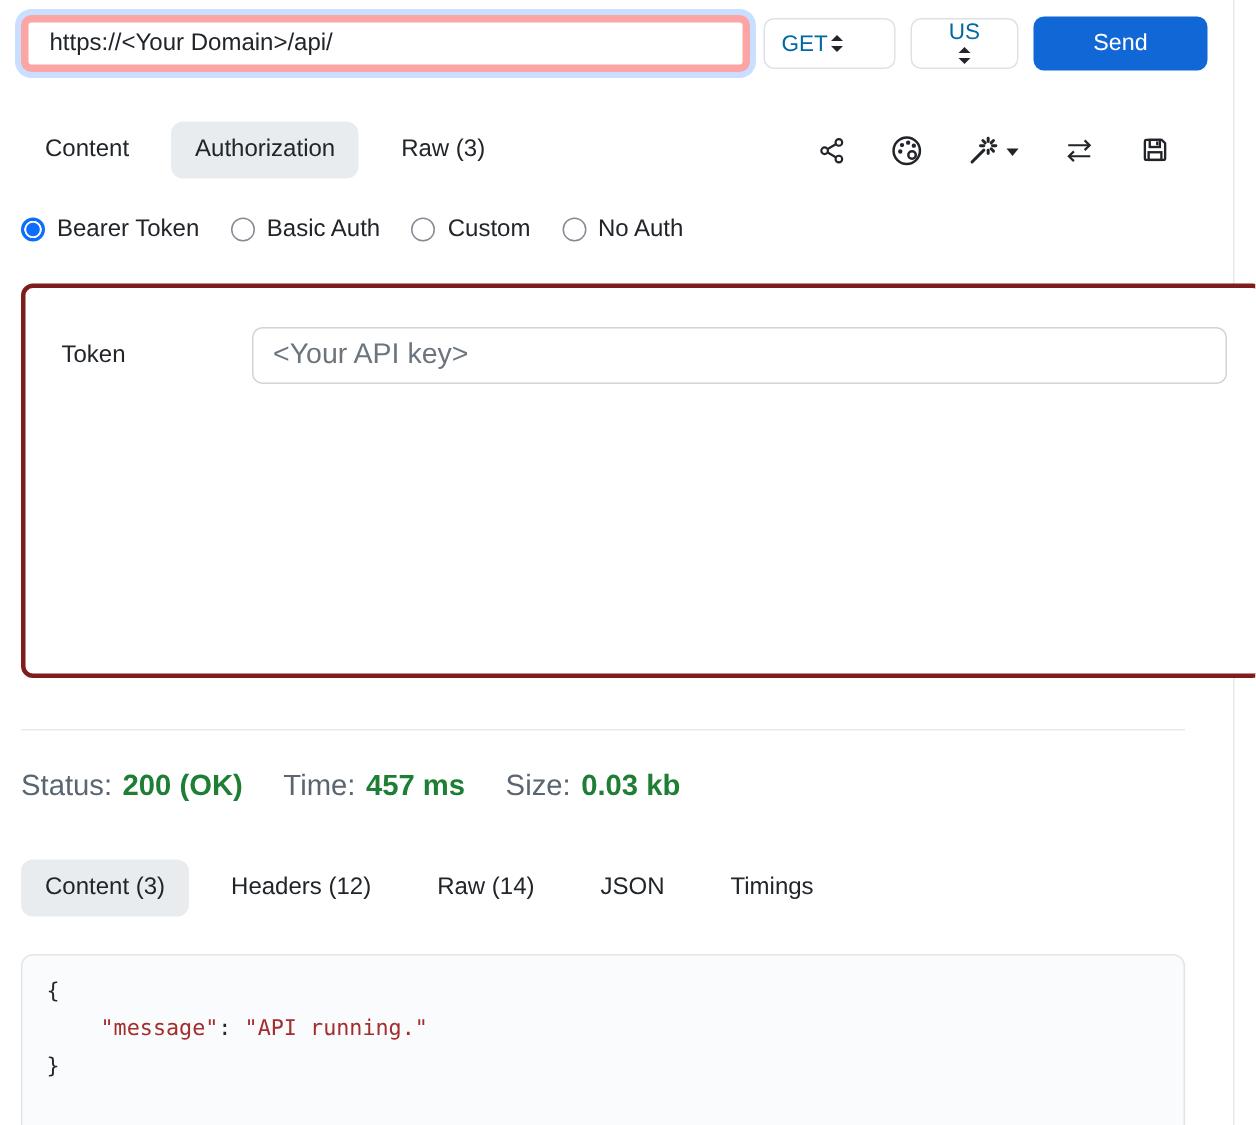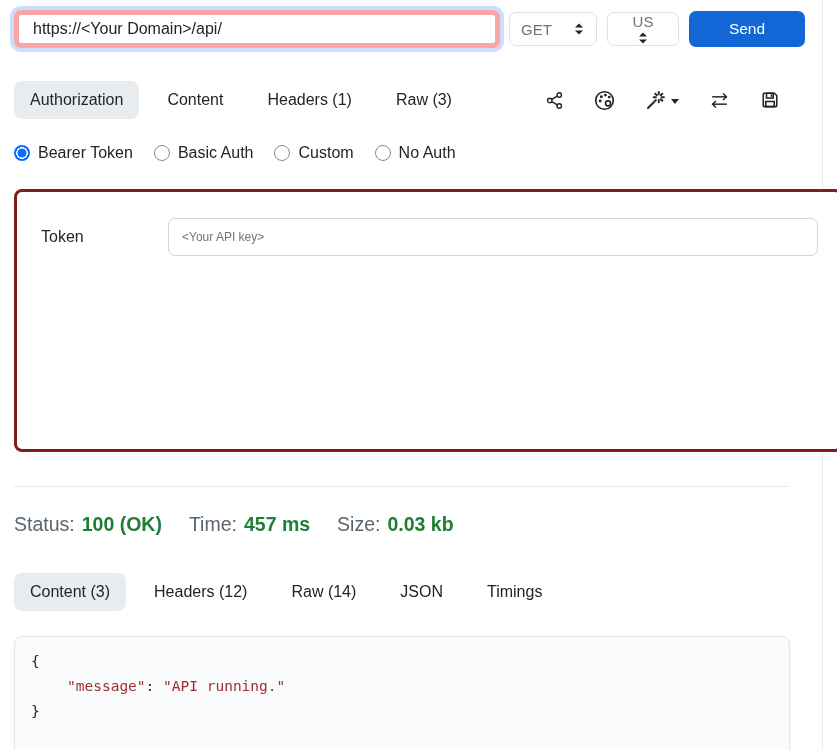--- a/index.html
+++ b/index.html
@@ -18,22 +18,22 @@
   
   .request-bar{margin-top:10px;display:flex;align-items:center;}
   .url-input{
     width:486px;height:38px;border:5px solid #fca5a5;border-radius:7px;
     box-shadow:0 0 0 4px rgba(13,110,253,.22);
     padding:0 14px;font-size:16px;color:#212529;outline:none;
     font-family:"Liberation Sans","DejaVu Sans",sans-serif;
   }
   .select-box{
     height:34px;border:1px solid #dee2e6;border-radius:7px;background:#fff;
-    display:flex;align-items:center;justify-content:space-between;
-    padding:0 11px;font-size:15px;color:#737373;cursor:pointer;
+    display:flex;align-items:center;justify-content:flex-start;
+    padding:0 11px;font-size:15px;color:#0369a1;cursor:pointer;
   }
   .select-get{width:88px;margin-left:9px;}
   .select-region{width:72px;margin-left:10px;flex-direction:column;}
   .updown{display:inline-block;}
   .send-btn{
     margin-left:10px;width:116px;height:36px;background:var(--accent);
     color:#fff;border:none;border-radius:7px;font-size:15.5px;cursor:pointer;
     font-family:"Liberation Sans","DejaVu Sans",sans-serif;
   }
 
@@ -58,21 +58,21 @@
 
   
   .panel{
     margin-top:27px;width:829px;height:263px;border:3px solid #7f1d1d;border-radius:8px;
     padding:26px 22px 0 24px;display:flex;background:#fff;
   }
   .panel-label{width:127px;font-size:16px;line-height:38px;flex:none;}
   .panel-main{flex:1;}
   .token-input{
     width:100%;height:38px;border:1px solid #ced4da;border-radius:7px;
-    padding:0 13px;font-size:12px;color:#212529;outline:none;
+    padding:0 13px;font-size:19px;color:#212529;outline:none;
     font-family:"Liberation Sans","DejaVu Sans",sans-serif;
   }
   .token-input::placeholder{color:#6c757d;opacity:1;}
   .helper{margin-top:17px;font-size:14px;color:#39424b;line-height:1.9;max-width:600px;}
 
   
   .divider{margin-top:34px;width:776px;height:1px;background:#e7eaec;}
   .status-row{margin-top:26px;display:flex;align-items:baseline;gap:27px;font-size:19.5px;}
   .status-pair .lbl{color:#5a6570;font-weight:500;}
   .status-pair .val{color:var(--success);font-weight:700;margin-left:7px;}
@@ -110,23 +110,22 @@
         <span>US</span>
         <svg class="updown" width="12" height="14" viewBox="0 0 12 14">
           <polygon points="2,5.4 10,5.4 6,1.4" fill="#212529"></polygon>
           <polygon points="2,8.6 10,8.6 6,12.6" fill="#212529"></polygon>
         </svg>
       </div>
       <button class="send-btn">Send</button>
     </div>
 
     <div class="tab-row">
+      <div class="tab">Content</div>
       <div class="tab active">Authorization</div>
-      <div class="tab">Content</div>
-      <div class="tab">Headers (1)</div>
       <div class="tab">Raw (3)</div>
 
       <div class="toolbar">
         <span class="icon-btn">
           <svg width="19" height="19" viewBox="0 0 24 24" fill="none" stroke="currentColor" stroke-width="1.8">
             <circle cx="18" cy="5" r="2.8"></circle>
               <circle cx="6" cy="12" r="2.8"></circle>
               <circle cx="18" cy="19" r="2.8"></circle>
             <line x1="8.6" y1="13.5" x2="15.4" y2="17.5"></line>
               <line x1="15.4" y1="6.5" x2="8.6" y2="10.5"></line>
@@ -197,21 +196,21 @@
       <div class="panel-label">Token</div>
       <div class="panel-main">
         <input class="token-input" type="text" placeholder="&lt;Your API key&gt;" style="">
       </div>
     </div>
 
     <div class="divider"></div>
 
     <div class="status-row">
       <span class="status-pair">
-        <span class="lbl">Status:</span><span class="val">100 (OK)</span>
+        <span class="lbl">Status:</span><span class="val">200 (OK)</span>
       </span>
       <span class="status-pair">
         <span class="lbl">Time:</span><span class="val">457 ms</span>
       </span>
       <span class="status-pair">
         <span class="lbl">Size:</span><span class="val">0.03 kb</span>
       </span>
     </div>
 
     <div class="tab-row response-tabs">

